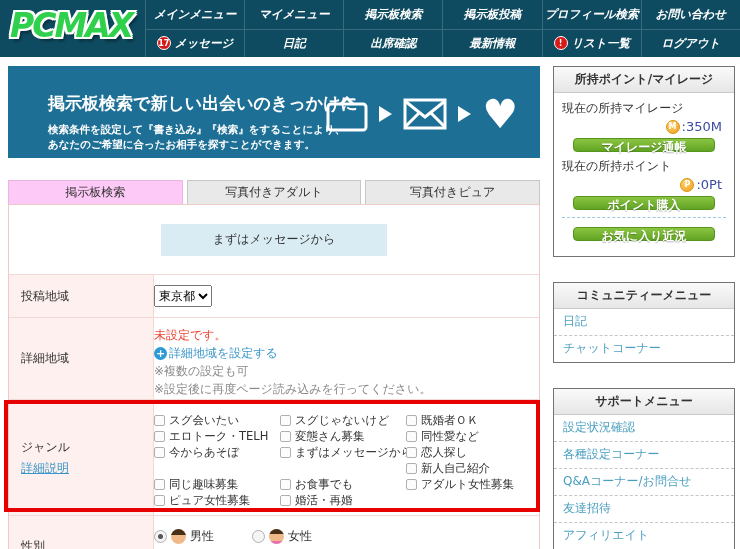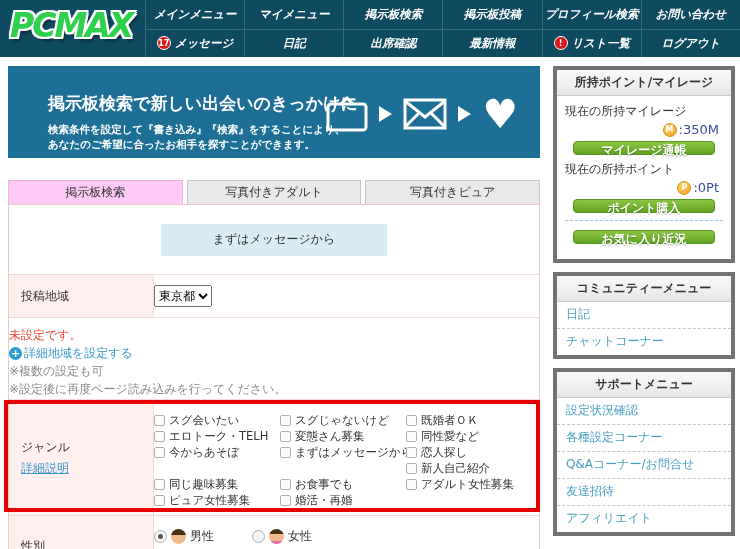--- a/index.html
+++ b/index.html
@@ -74,21 +74,21 @@
   .avatar { display:inline-block; width:15px; height:15px; border-radius:50%; flex:0 0 auto; }
   .avatar.male { background:linear-gradient(180deg,#4a2f17 0 42%,#f0b98a 42%); }
   .avatar.female { background:linear-gradient(180deg,#4a2f17 0 35%,#f0b98a 35% 78%,#e86fa8 78%); }
 
   
   .annotation { position:absolute; left:4px; top:400px; width:536px; height:112px;
     border:4px solid #e60000; pointer-events:none; z-index:20; }
 
   
   .sidebar { position:absolute; left:553px; top:66px; width:182px; }
-  .sbox { background:#fff; border:4px solid #737373; margin-bottom:9px; }
+  .sbox { background:#fff; border:1px solid #737373; margin-bottom:25px; }
   .sbox-header { height:26px; line-height:25px; text-align:center; font-size:12px; font-weight:bold; color:#333;
     background:linear-gradient(#fafafa,#e6e6e6); border-bottom:1px solid #c9c9c9; }
   .pbody { padding:7px 8px 9px; }
   .plabel { font-size:12px; color:#333; line-height:17px; }
   .pvalueline { display:flex; justify-content:flex-end; align-items:center; gap:2px; padding:2px 4px 4px 0; }
   .coin { display:inline-flex; width:14px; height:14px; border-radius:50%; align-items:center; justify-content:center;
     font-size:8px; font-weight:bold; color:#fff; border:1px solid #d8940f;
     background:radial-gradient(circle at 35% 30%,#ffd36b,#f09d1d); }
   .pvalue { font-size:13px; color:#3b4aa0; }
   .greenbtn { display:block; width:142px; height:14px; margin:0 auto 6px; border:1px solid #57941e; border-radius:4px;
@@ -162,20 +162,21 @@
   <div class="frow row-region">
     <div class="flabel">投稿地域</div>
     <div class="fcontent">
       <select class="region">
         <option>東京都</option>
       </select>
     </div>
   </div>
 
   <div class="frow row-detail">
+    <div class="flabel">詳細地域</div>
     <div class="fcontent">
       <div class="redtext">未設定です。</div>
       <div class="linkline">
         <span class="pluscirc">+</span>
         <span class="blue-link">詳細地域を設定する</span>
       </div>
       <div class="graynote">※複数の設定も可</div>
       <div class="graynote">※設定後に再度ページ読み込みを行ってください。</div>
     </div>
   </div>

